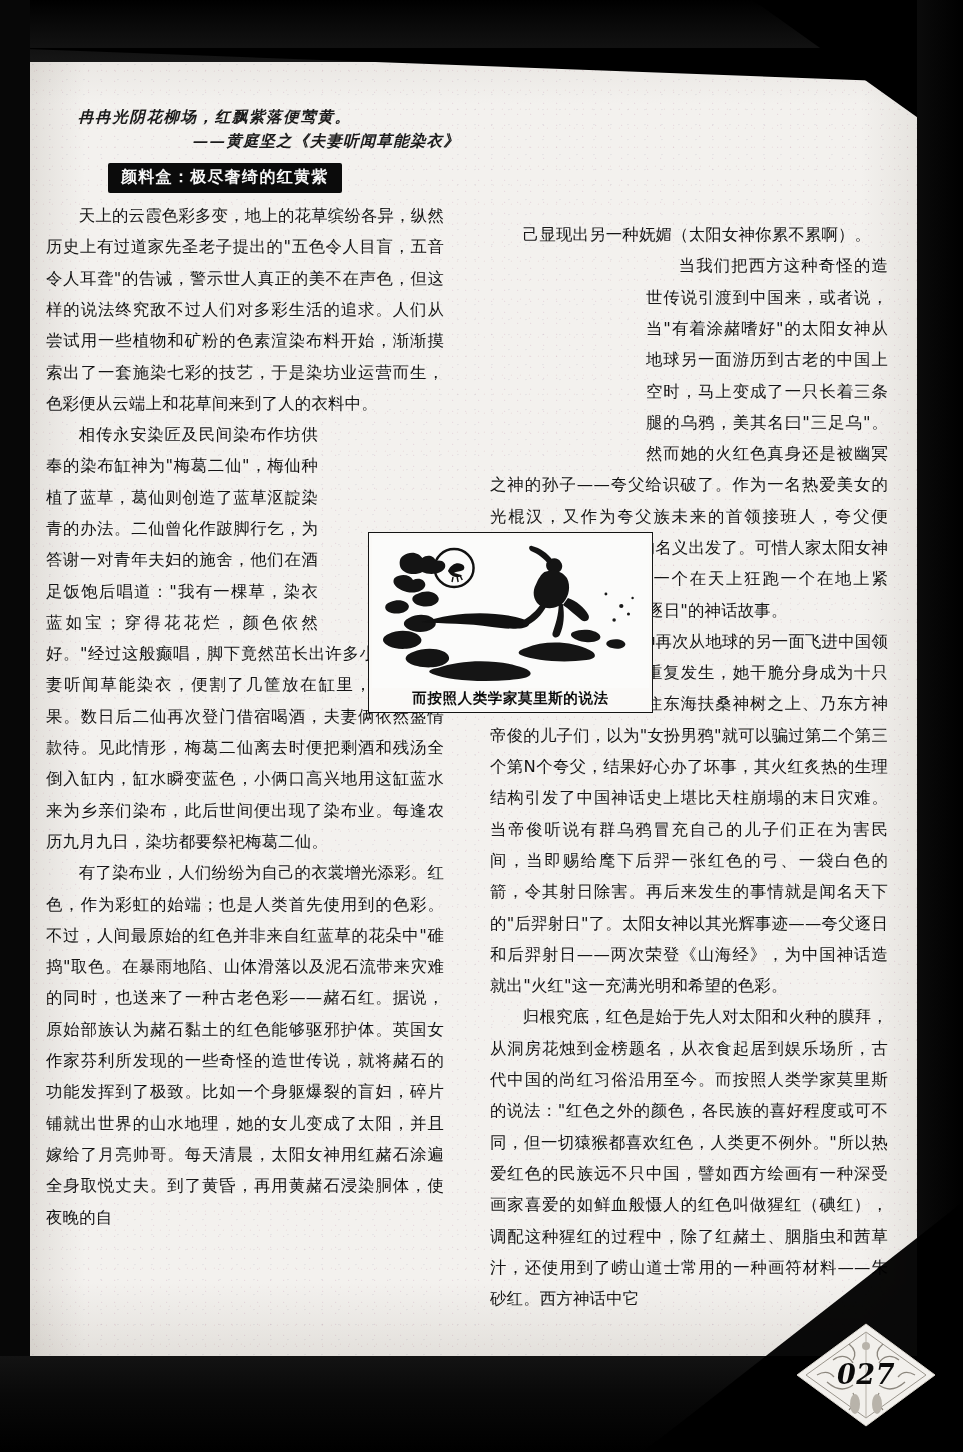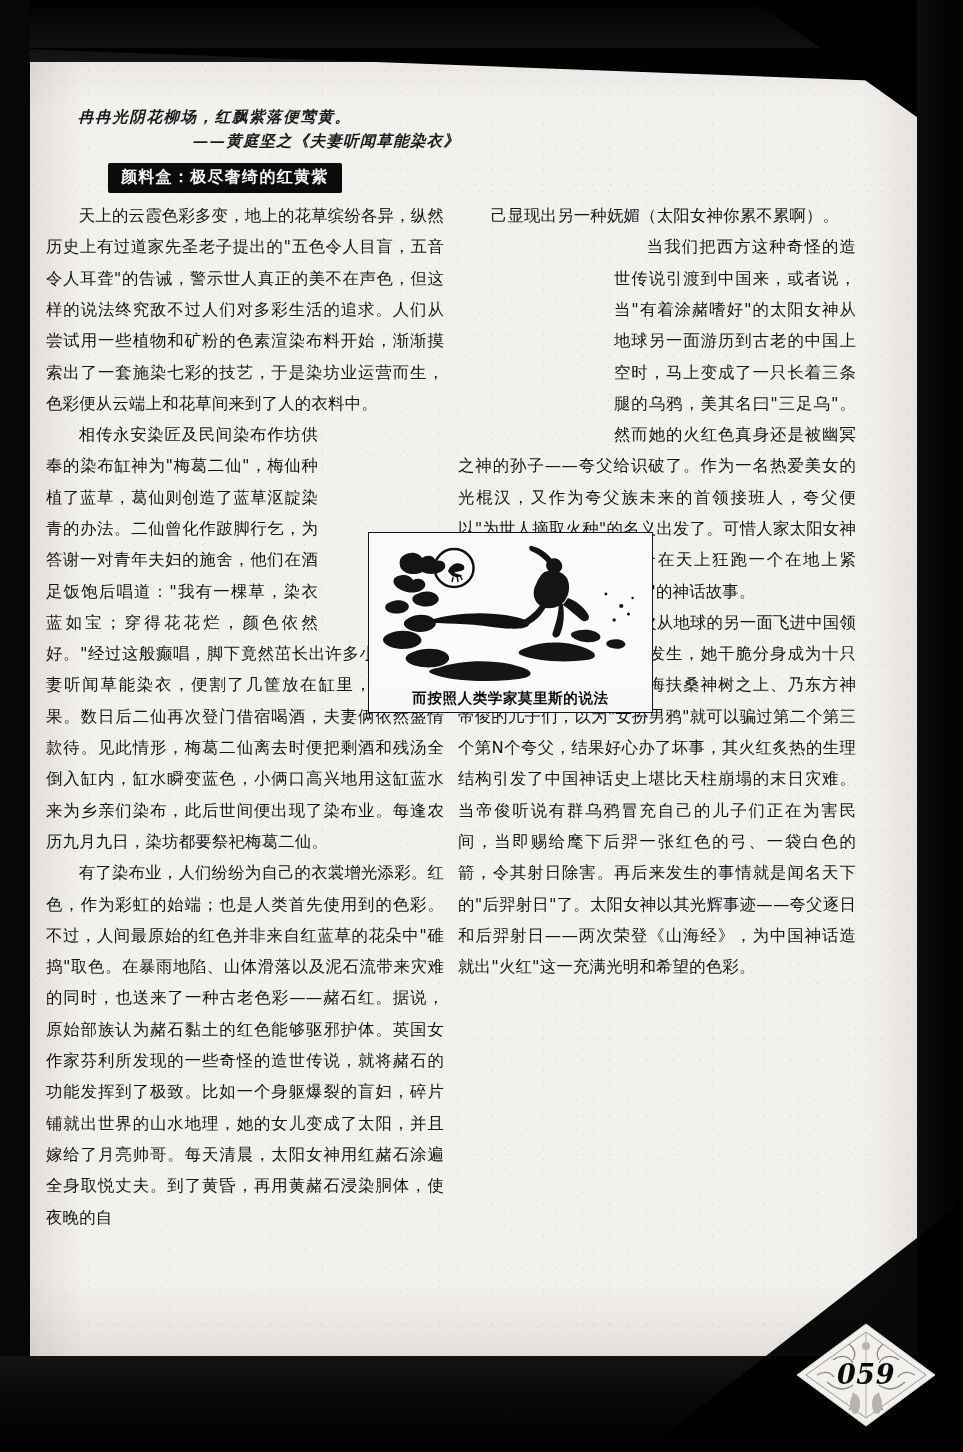--- a/index.html
+++ b/index.html
@@ -102,21 +102,21 @@
   }
   .col{
     position:absolute;top:0;width:398px;
     font-size:16.4px;line-height:31.3px;
     color:#151515;
     text-align:justify;
     letter-spacing:.2px;
     font-family:"DejaVu Sans","Liberation Sans",sans-serif;
   }
   .col-left{left:0;}
-  .col-right{left:412px;}
+  .col-right{left:444px;margin-top:19px;}
   .col p{margin:0;text-indent:2em;}
 
   
   .figure{
     position:absolute;
     left:282px;top:316px;
     width:277px;
     background:#faf9f7;
     border:1.5px solid #141414;
     padding:3px 3px 0;
@@ -177,20 +177,21 @@
       <div class="col col-left">
         <p>天上的云霞色彩多变，地上的花草缤纷各异，纵然历史上有过道家先圣老子提出的"五色令人目盲，五音令人耳聋"的告诫，警示世人真正的美不在声色，但这样的说法终究敌不过人们对多彩生活的追求。人们从尝试用一些植物和矿粉的色素渲染布料开始，渐渐摸索出了一套施染七彩的技艺，于是染坊业运营而生，色彩便从云端上和花草间来到了人的衣料中。</p>
         <p><span class="wrap-left"></span><span>相传永安染匠及民间染布作坊供奉的染布缸神为"梅葛二仙"，梅仙种植了蓝草，葛仙则创造了蓝草沤靛染青的办法。二仙曾化作跛脚行乞，为答谢一对青年夫妇的施舍，他们在酒足饭饱后唱道："我有一棵草，染衣蓝如宝；穿得花花烂，颜色依然好。"经过这般癫唱，脚下竟然茁长出许多小草来。夫妻听闻草能染衣，便割了几筐放在缸里，却不见效果。数日后二仙再次登门借宿喝酒，夫妻俩依然盛情款待。见此情形，梅葛二仙离去时便把剩酒和残汤全倒入缸内，缸水瞬变蓝色，小俩口高兴地用这缸蓝水来为乡亲们染布，此后世间便出现了染布业。每逢农历九月九日，染坊都要祭祀梅葛二仙。</span></p>
         <p>有了染布业，人们纷纷为自己的衣裳增光添彩。红色，作为彩虹的始端；也是人类首先使用到的色彩。不过，人间最原始的红色并非来自红蓝草的花朵中"碓捣"取色。在暴雨地陷、山体滑落以及泥石流带来灾难的同时，也送来了一种古老色彩——赭石红。据说，原始部族认为赭石黏土的红色能够驱邪护体。英国女作家芬利所发现的一些奇怪的造世传说，就将赭石的功能发挥到了极致。比如一个身躯爆裂的盲妇，碎片铺就出世界的山水地理，她的女儿变成了太阳，并且嫁给了月亮帅哥。每天清晨，太阳女神用红赭石涂遍全身取悦丈夫。到了黄昏，再用黄赭石浸染胴体，使夜晚的自</p>
       </div>
 
       <div class="col col-right">
         <p>己显现出另一种妩媚（太阳女神你累不累啊）。</p>
         <p><span class="wrap-right"></span><span>当我们把西方这种奇怪的造世传说引渡到中国来，或者说，当"有着涂赭嗜好"的太阳女神从地球另一面游历到古老的中国上空时，马上变成了一只长着三条腿的乌鸦，美其名曰"三足乌"。然而她的火红色真身还是被幽冥之神的孙子——夸父给识破了。作为一名热爱美女的光棍汉，又作为夸父族未来的首领接班人，夸父便以"为世人摘取火种"的名义出发了。可惜人家太阳女神心属月亮老公，于是一个在天上狂跑一个在地上紧追，上演了一出"夸父逐日"的神话故事。</span></p>
         <p>次日，当太阳女神再次从地球的另一面飞进中国领空，为了规避悲剧的重复发生，她干脆分身成为十只三足乌，并且谎称家住东海扶桑神树之上、乃东方神帝俊的儿子们，以为"女扮男鸦"就可以骗过第二个第三个第N个夸父，结果好心办了坏事，其火红炙热的生理结构引发了中国神话史上堪比天柱崩塌的末日灾难。当帝俊听说有群乌鸦冒充自己的儿子们正在为害民间，当即赐给麾下后羿一张红色的弓、一袋白色的箭，令其射日除害。再后来发生的事情就是闻名天下的"后羿射日"了。太阳女神以其光辉事迹——夸父逐日和后羿射日——两次荣登《山海经》，为中国神话造就出"火红"这一充满光明和希望的色彩。</p>
+        <p>归根究底，红色是始于先人对太阳和火种的膜拜，从洞房花烛到金榜题名，从衣食起居到娱乐场所，古代中国的尚红习俗沿用至今。而按照人类学家莫里斯的说法："红色之外的颜色，各民族的喜好程度或可不同，但一切猿猴都喜欢红色，人类更不例外。"所以热爱红色的民族远不只中国，譬如西方绘画有一种深受画家喜爱的如鲜血般慑人的红色叫做猩红（碘红），调配这种猩红的过程中，除了红赭土、胭脂虫和茜草汁，还使用到了崂山道士常用的一种画符材料——朱砂红。西方神话中它</p>
       </div>
 
       <figure class="figure">
         <div class="figure-art">
           <svg viewBox="0 0 270 152" preserveAspectRatio="none" aria-hidden="true">
             <rect x="0" y="0" width="270" height="152" fill="#fbfbfa"></rect>
 
             <circle cx="80" cy="32" r="19" fill="none" stroke="#111" stroke-width="2.4"></circle>
             <path d="M74 35c3-7 9-9 13-7 3 1 4 4 2 6-3 2-7 1-9 3 3 1 6 1 8 3-4 2-10 2-14-5z" fill="#111"></path>
             <path d="M79 41l-1 5M83 41l1 5M86 40l2 4" stroke="#111" stroke-width="1.4"></path>
@@ -258,16 +259,16 @@
         <path d="M56 24c6 5 7 11 4 16M90 24c-6 5-7 11-4 16"></path>
         <path d="M56 90c6-6 7-12 4-17M90 90c-6-6-7-12-4-17"></path>
         <path d="M24 55c7-4 13-3 17 2M122 55c-7-4-13-3-17 2"></path>
       </g>
       <g fill="#b8b3aa">
         <ellipse cx="62" cy="84" rx="5" ry="10"></ellipse>
         <ellipse cx="84" cy="84" rx="5" ry="10"></ellipse>
         <circle cx="73" cy="26" r="4"></circle>
       </g>
     </svg>
-    <div class="folio-number">059</div>
+    <div class="folio-number">027</div>
   </div>
 
 </div>
 
 </body></html>

